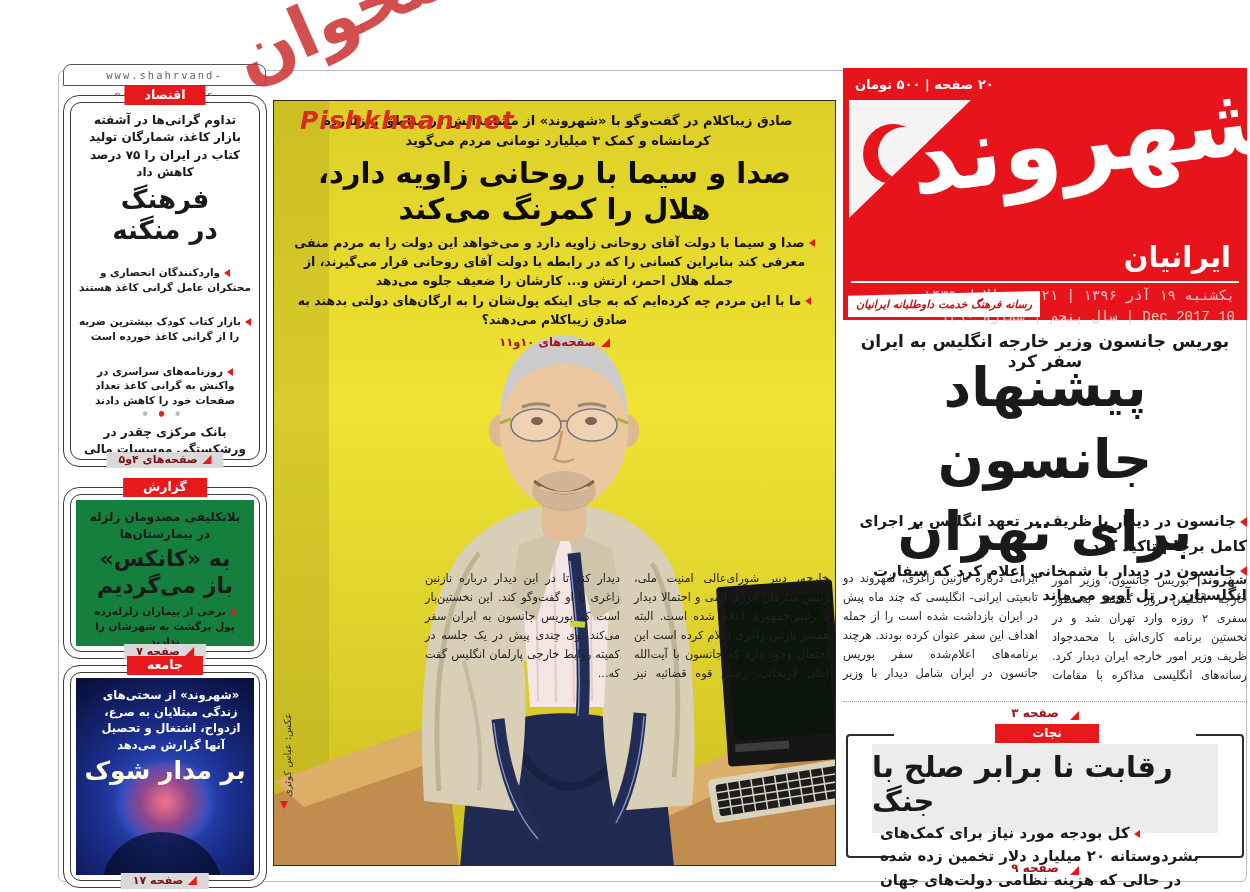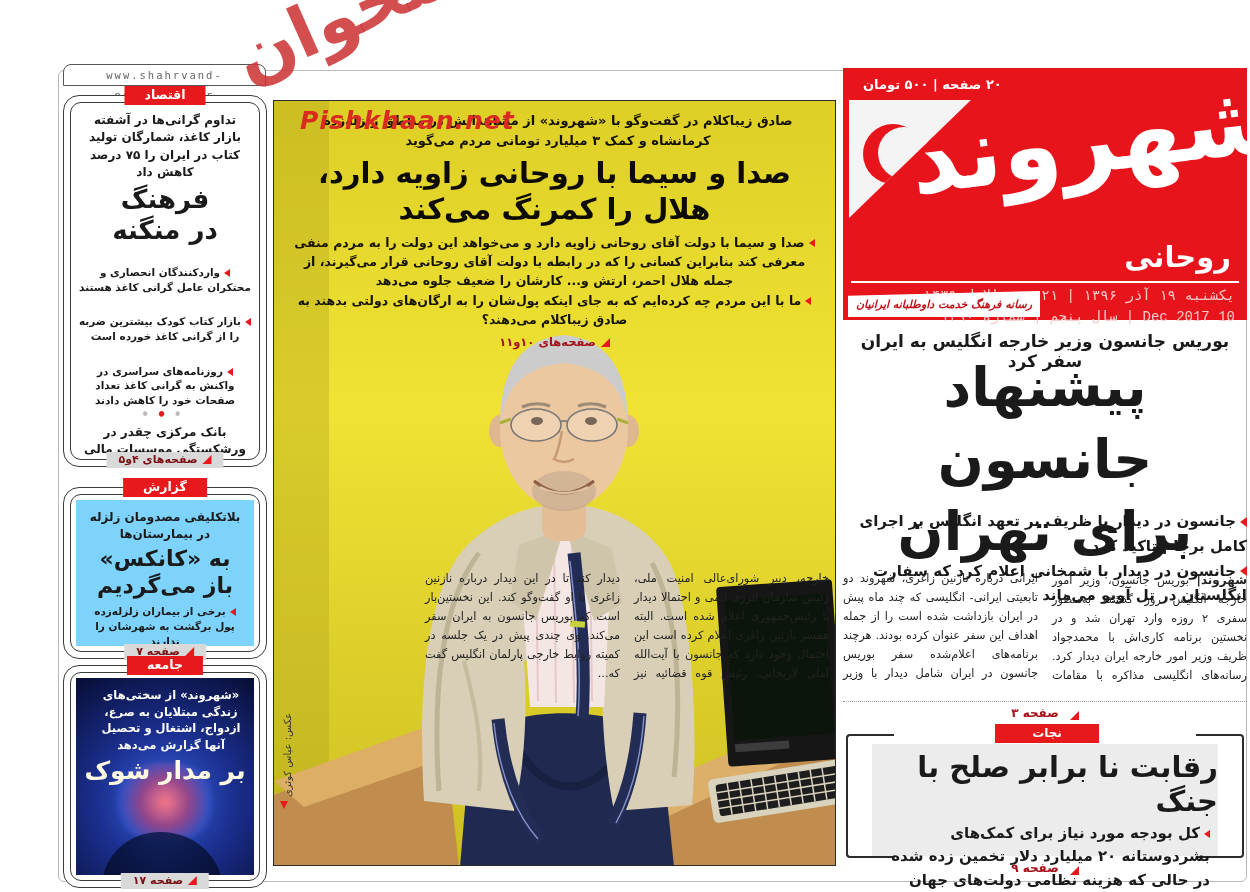--- a/index.html
+++ b/index.html
@@ -46,21 +46,21 @@
   .shead { font-weight:bold; text-align:center; line-height:1.22; }
   .sbull { font-size:10.5px; font-weight:bold; line-height:1.4; text-align:center; padding:2px 7px;margin-top:16px; }
   .dots { text-align:center; font-size:15px; line-height:10px; color:#bbb; letter-spacing:7px; }
   .dots b { color:#e8191c; }
 
   .box-economy { left:63px; top:95px; width:204px; height:372px; }
   .box-report  { left:63px; top:487px; width:204px; height:172px; }
   .box-society { left:63px; top:665px; width:204px; height:223px; }
 
   .report-panel { position:absolute; left:5px; right:5px; top:5px; bottom:5px;
-    background:#7dd3fc; text-align:center; }
+    background:#15803d; text-align:center; }
   .society-panel { position:absolute; left:5px; right:5px; top:5px; bottom:5px;
     background:radial-gradient(circle at 50% 62%, #3a63e0 0%, #1b2f8f 45%, #070d33 100%);
     text-align:center; color:#fff; overflow:hidden; }
   .brain-glow { position:absolute; left:50%; top:63%; width:110px; height:80px;
     transform:translate(-50%,-50%);
     background:radial-gradient(circle, rgba(255,120,130,.95) 0%, rgba(230,60,90,.55) 35%, rgba(90,120,255,.25) 65%, transparent 75%);
     border-radius:50%; filter:blur(2px); }
   .head-sil { position:absolute; left:50%; top:78%; width:120px; height:110px;
     transform:translateX(-52%); background:radial-gradient(circle at 50% 0%, #0b1a4d 0%, #050a26 70%);
     border-radius:48% 52% 10px 10px; opacity:.85; }
@@ -70,21 +70,21 @@
     overflow:hidden; background:#e9db2e; }
   .photo-text { position:absolute; left:0; right:0; top:8px; z-index:10; text-align:center; }
   .ph-kicker { font-size:13px; font-weight:bold; line-height:1.5; padding:2px 14px; color:#141100;margin-left:7px; }
   .ph-head { font-size:29px; font-weight:bold; line-height:1.25; padding:3px 6px 5px; color:#0d0b00; }
   .ph-bull { font-size:12.5px; font-weight:bold; line-height:1.55; padding:0 16px; color:#161300; }
   .ph-badge { display:inline-flex; align-items:center; gap:5px; direction:rtl;
     color:#a5121a; font-size:11.5px; font-weight:bold; margin-top:6px; }
 
   
   .masthead { left:843px; top:68px; width:404px; height:252px; background:#e8141c; z-index:5; }
-  .mh-pages { position:absolute; right:auto; left:20px; top:9px; color:#fff;
+  .mh-pages { position:absolute; right:auto; left:12px; top:9px; color:#fff;
     font-size:13px; font-weight:bold; direction:rtl; z-index:3; }
   .mh-tri { position:absolute; left:6px; top:32px; width:122px; height:118px;
     background:#f4f4f4; clip-path:polygon(0 0,100% 0,0 100%); z-index:1; }
   .crescent { position:absolute; left:14px; top:24px; width:60px; height:60px;
     border-radius:50%; background:#e8141c; }
   .crescent::after { content:""; position:absolute; left:15px; top:3px; width:52px; height:52px;
     border-radius:50%; background:#f4f4f4; }
   .mh-logo { position:absolute; right:18px; top:26px; width:320px; text-align:center;
     font-size:96px; font-weight:bold; color:#fff; transform:rotate(-7deg); line-height:1; z-index:2; }
   .mh-rooz { position:absolute; right:16px; top:172px; font-size:29px; font-weight:bold;
@@ -112,22 +112,22 @@
   .page-badge { display:inline-flex; align-items:flex-end; gap:11px; direction:rtl;
     color:#a5121a; font-size:12px; font-weight:bold; }
   .pb3 { left:843px; top:705px; width:404px; text-align:center; }
   .pb9 { left:843px; top:860px; width:404px; text-align:center; }
 
   .nejat-tag { left:995px; top:724px; width:104px; height:19px; background:#e8191c;
     color:#fff; font-size:12px; font-weight:bold; text-align:center; line-height:18px; z-index:6; }
   .brk { top:734px; width:48px; height:124px; border:2px solid #2c2c2c; z-index:1; }
   .brk-l { left:846px; border-right:none; border-radius:4px 0 0 4px; }
   .brk-r { left:1196px; border-left:none; border-radius:0 4px 4px 0; }
-  .war-panel { left:872px; top:744px; width:346px; height:112px; background:#ececec;
-    z-index:4; text-align:right; }
+  .war-panel { left:872px; top:744px; width:346px; height:89px; background:#ececec;
+    z-index:4; text-align:left; }
   .war-head { font-size:29px; font-weight:bold; padding-top:6px; letter-spacing:-0.5px; }
   .war-bulls { font-size:15px; font-weight:bold; line-height:1.55; padding:4px 8px 0; }
 </style>
 </head>
 <body>
 
 <div class="abs page-frame"></div>
 
 <div class="abs url-box">www.shahrvand-newspaper.ir</div>
 
@@ -307,21 +307,21 @@
       </div>
   </div>
 </div>
 
 <div class="abs masthead">
   <div class="mh-pages">۲۰ صفحه | ۵۰۰ تومان</div>
   <div class="mh-tri">
     <div class="crescent"></div>
   </div>
   <div class="mh-logo">شهروند</div>
-  <div class="mh-rooz">روحانی</div>
+  <div class="mh-rooz">ایرانیان</div>
   <div class="mh-line"></div>
   <div class="mh-dates">
     <div>یکشنبه ۱۹ آذر ۱۳۹۶ | ۲۱ ربیع‌الاول ۱۴۳۹</div>
     <div>10 Dec 2017 | سال پنجم | شماره ۱۲۹۰</div>
   </div>
   <div class="mh-slogan">رسانه فرهنگ خدمت داوطلبانه ایرانیان</div>
 </div>
 
 <div class="abs lead-kicker rtl">بوریس جانسون وزیر خارجه انگلیس به ایران سفر کرد</div>
 <div class="abs lead-head rtl">

